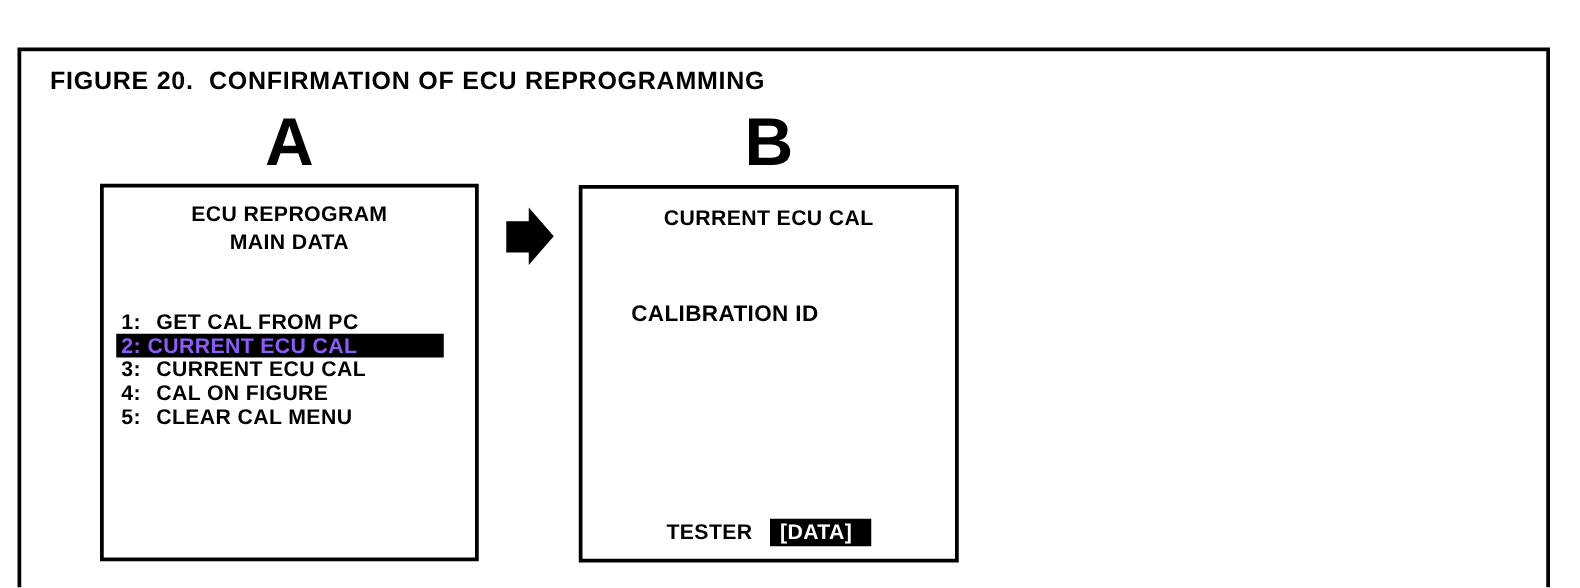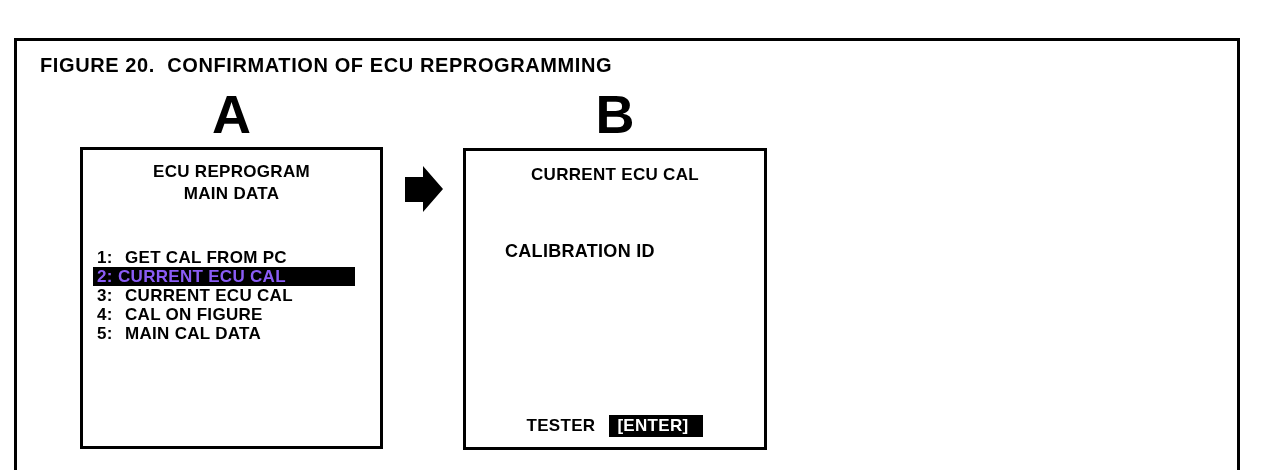--- a/index.html
+++ b/index.html
@@ -133,30 +133,30 @@
     <div class="screen screen-a">
       <div class="screen-a-header">
         <div>ECU REPROGRAM</div>
         <div>MAIN DATA</div>
       </div>
       <div class="menu">
         <div class="menu-row"><span class="num">1:</span><span>GET CAL FROM PC</span></div>
         <div class="menu-row hl"><span class="num">2:</span><span>CURRENT ECU CAL</span></div>
         <div class="menu-row"><span class="num">3:</span><span>CURRENT ECU CAL</span></div>
         <div class="menu-row"><span class="num">4:</span><span>CAL ON FIGURE</span></div>
-        <div class="menu-row"><span class="num">5:</span><span>MAIN CAL DATA</span></div>
+        <div class="menu-row"><span class="num">5:</span><span>CLEAR CAL MENU</span></div>
       </div>
     </div>
 
     <svg class="arrow-icon" width="40" height="48" viewBox="0 0 40 48">
       <polygon points="1,12 19,12 19,1 39,24 19,47 19,37 1,37" fill="#000000"></polygon>
     </svg>
 
     <div class="screen screen-b">
       <div class="screen-b-title">CURRENT ECU CAL</div>
       <div class="cal-id-label">CALIBRATION ID</div>
       <div class="press-row">
-        <span>TESTER</span><span class="enter-key">[ENTER]</span>
+        <span>TESTER</span><span class="enter-key">[DATA]</span>
       </div>
     </div>
 
   </div>
 </div>
 
 </body></html>

